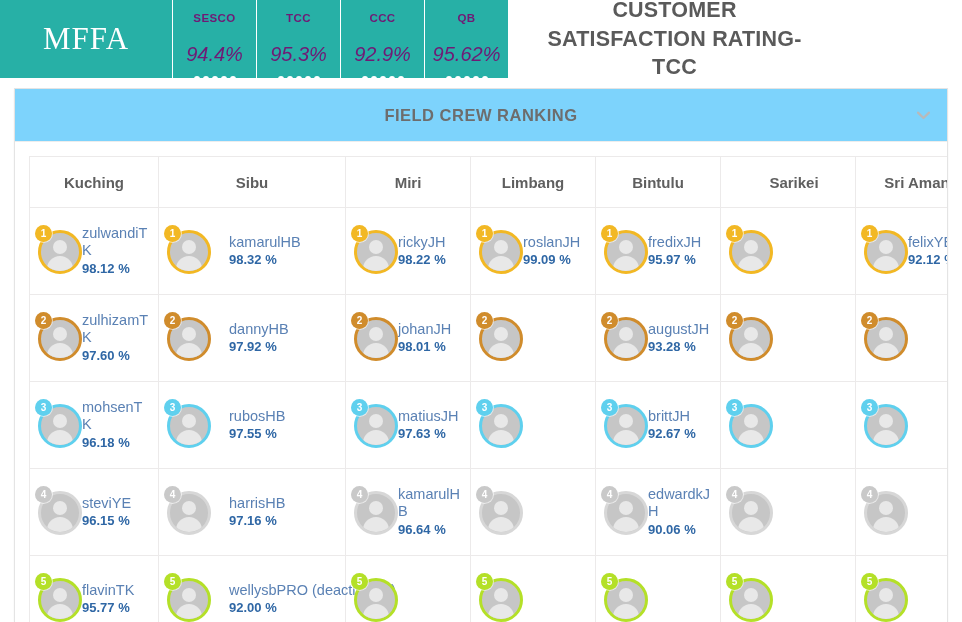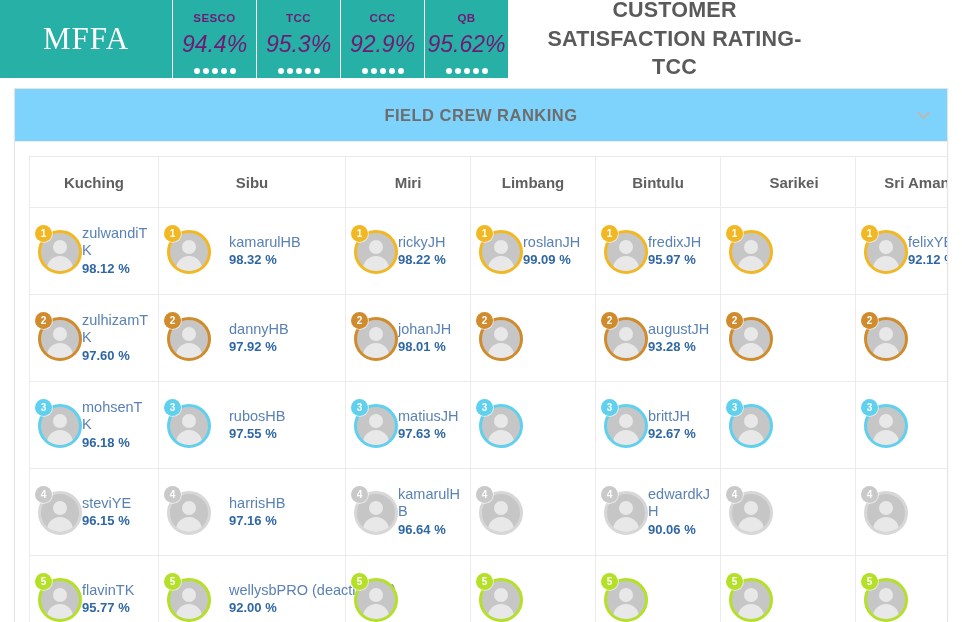--- a/index.html
+++ b/index.html
@@ -48,23 +48,23 @@
     padding-top: 12px;
     box-sizing: border-box;
     color: #701a75;
   }
   .kpi-label {
     font-size: 11.5px;
     font-weight: bold;
     letter-spacing: .4px;
   }
   .kpi-value {
-    font-size: 23px;
+    font-size: 20px;
     font-style: italic;
-    margin-top: 7px;
+    margin-top: 19px;
     white-space: nowrap;
   }
   .kpi-dots {
     margin-top: 10px;
     display: flex;
     gap: 3px;
   }
   .kpi-dots i {
     display: block;
     width: 6px;

